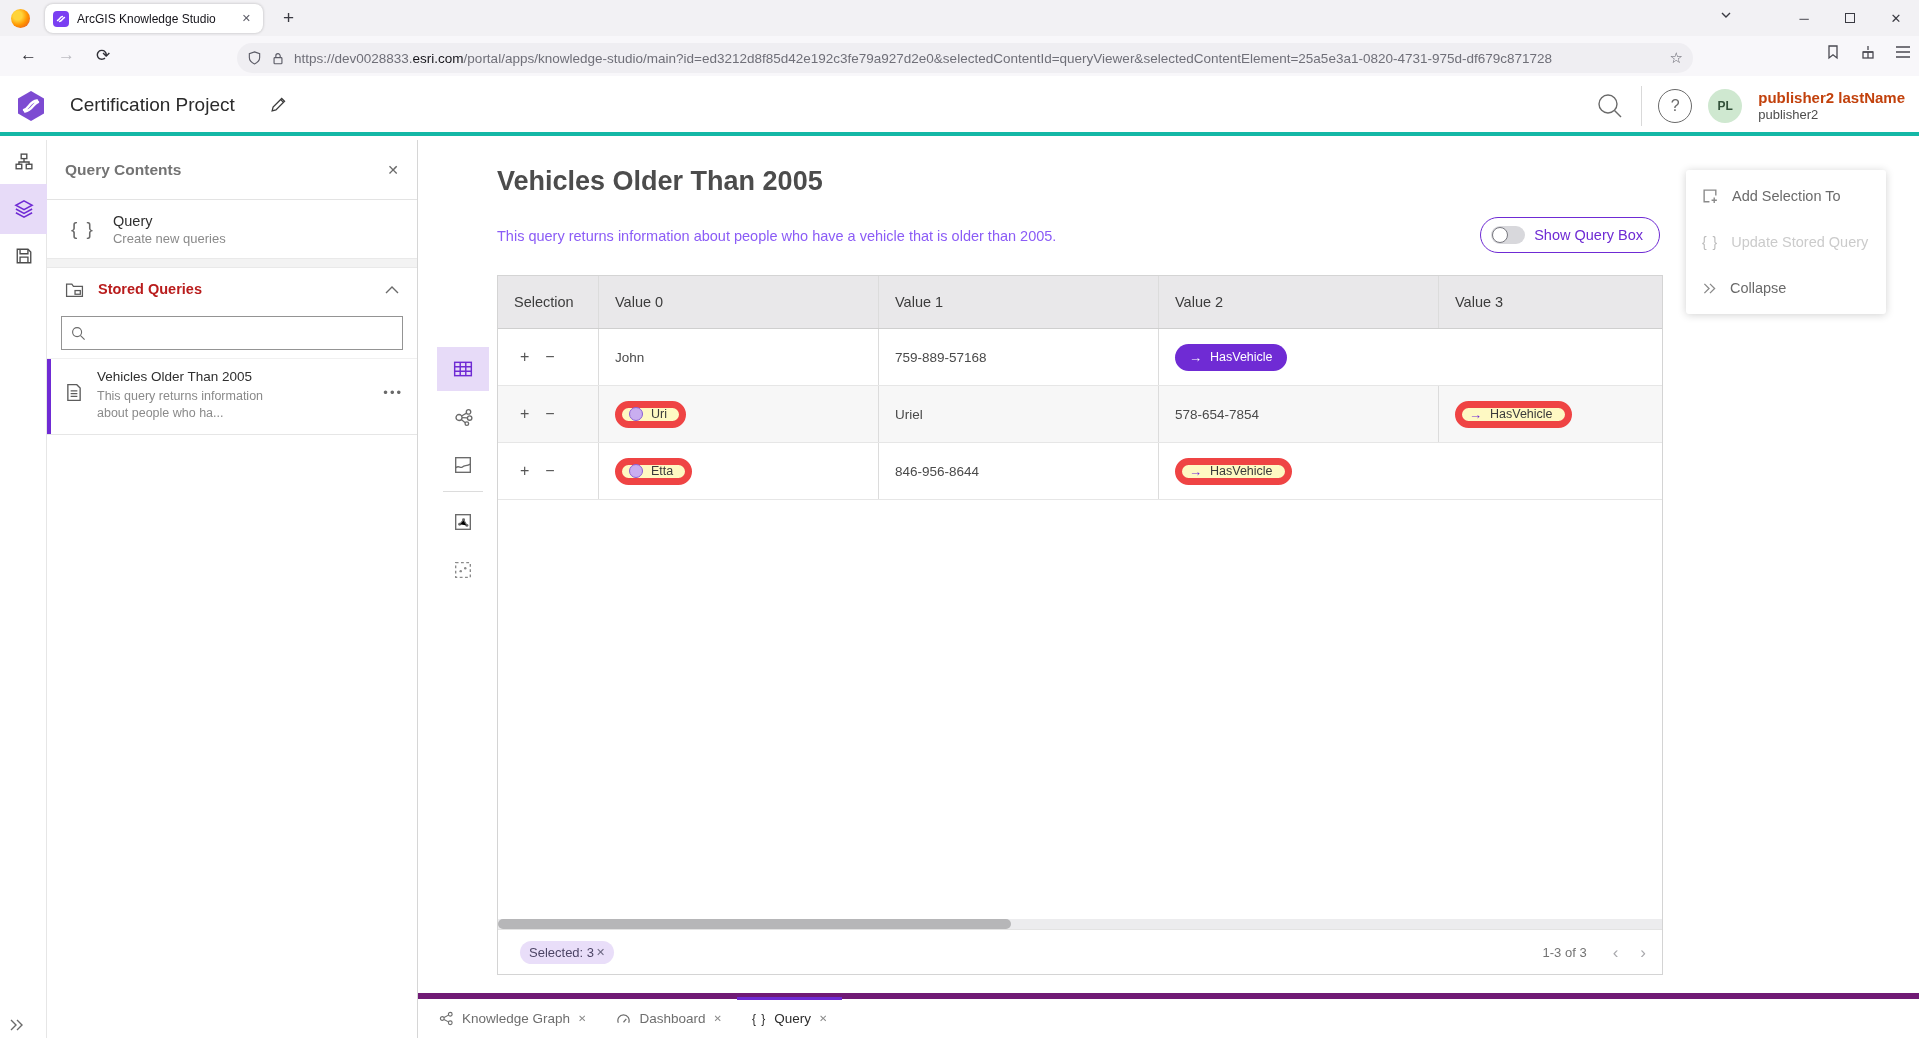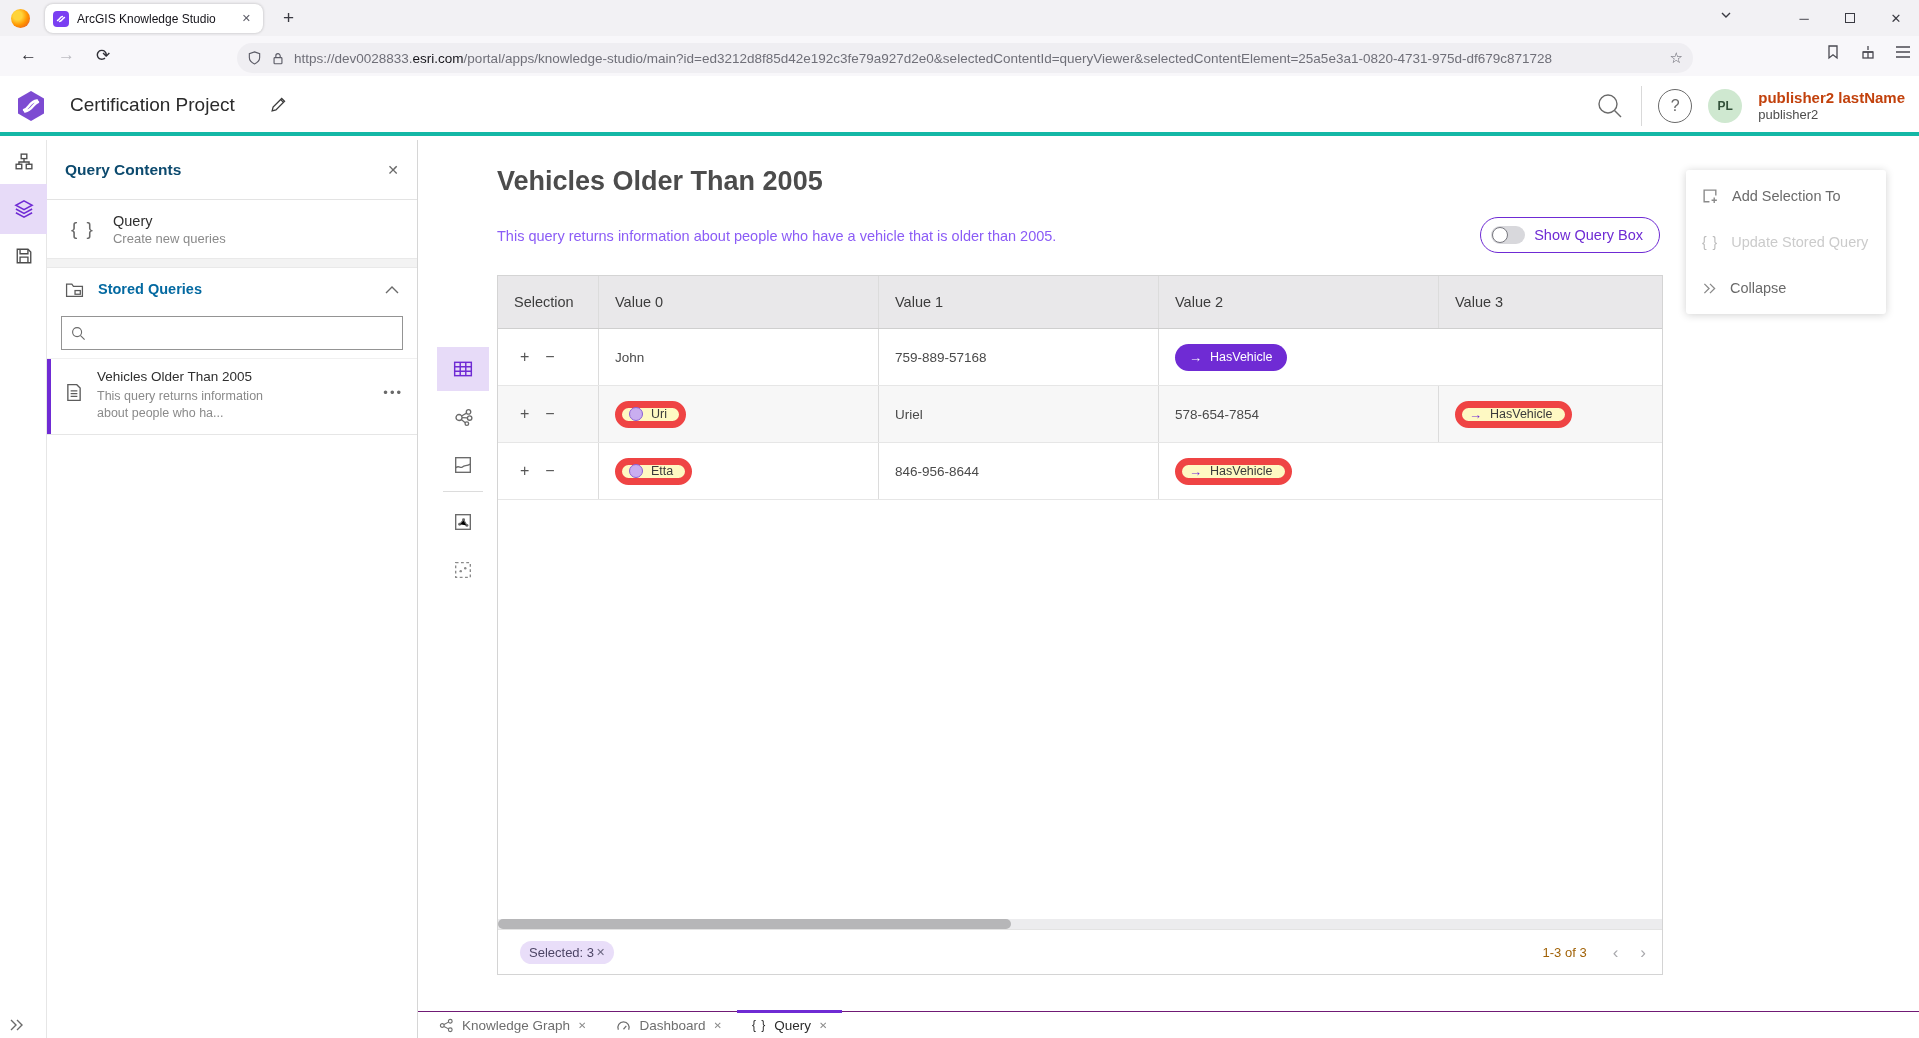--- a/index.html
+++ b/index.html
@@ -51,29 +51,29 @@
 
   
   .app-body { position:absolute; left:0; top:140px; width:100%; bottom:0; }
   .rail { position:absolute; left:0; top:0; width:47px; height:100%; background:#fff; border-right:1px solid #e6e6e6; }
   .rail-item { width:47px; height:44px; display:flex; align-items:center; justify-content:center; }
   .rail-item.selected { background:#e7dbf8; height:50px; }
   .rail-expand { position:absolute; left:8px; bottom:6px; color:#6a6a6a; }
 
   .panel { position:absolute; left:47px; top:0; width:371px; height:100%; background:#fff; border-right:1px solid #d6d6d6; }
   .panel-header { height:60px; border-bottom:1px solid #e3e3e3; display:flex; align-items:center; padding:0 18px; }
-  .panel-title { font-size:15.5px; font-weight:bold; color:#0c4a6e; flex:1; }
+  .panel-title { font-size:15.5px; font-weight:bold; color:#737373; flex:1; }
   .panel-close { color:#6a6a6a; font-size:14px; }
   .query-item { height:58px; display:flex; align-items:center; padding:0 18px 0 24px; gap:18px; }
   .braces { font-size:19px; color:#6a6a6a; letter-spacing:2px; white-space:nowrap; }
   .query-item-title { font-size:14.5px; color:#2f2f2f; }
   .query-item-sub { font-size:13px; color:#8a8a8a; margin-top:2px; }
   .section-band { height:10px; background:#f3f3f3; border-top:1px solid #e9e9e9; border-bottom:1px solid #e9e9e9; }
   .stored-header { height:42px; display:flex; align-items:center; padding:0 18px; gap:14px; }
-  .stored-title { font-size:14.5px; font-weight:bold; color:#0369a1; flex:1; }
+  .stored-title { font-size:14.5px; font-weight:bold; color:#b91c1c; flex:1; }
   .search-box { margin:6px 14px 8px 14px; height:34px; border:1px solid #949494; background:#fff;
                 display:flex; align-items:center; padding:0 9px; gap:7px; }
   .search-box input { border:none; outline:none; background:transparent; flex:1; font-size:13px; font-family:inherit; }
   .stored-item { position:relative; border-bottom:1px solid #e6e6e6; border-top:1px solid #f0f0f0;
                  padding:10px 14px 12px 18px; display:flex; gap:14px; }
   .stored-item::before { content:""; position:absolute; left:0; top:0; bottom:0; width:4px; background:#6f2bd4; }
   .stored-item .doc { margin-top:14px; }
   .stored-item-title { font-size:13.5px; color:#2f2f2f; }
   .stored-item-desc { font-size:12.5px; color:#8a8a8a; margin-top:4px; width:175px; line-height:1.35; }
   .ellipsis { color:#6a6a6a; letter-spacing:2px; font-size:13px; margin-top:16px; margin-left:auto; }
@@ -115,34 +115,34 @@
   .pill .arrow { font-size:13px; }
   .pill.outline .arrow { color:#6f2bd4; }
 
   .t-filler { height:419px; background:#fff; }
   .t-scrollbar { height:10px; margin:0; background:#ececee; position:relative; }
   .t-thumb { position:absolute; left:0; top:0; height:10px; width:513px; background:#b6b6b8; border-radius:5px; }
   .t-footer { height:46px; border-top:1px solid #e3e3e3; display:flex; align-items:center; padding:0 16px 0 22px; }
   .sel-chip { background:#e9def9; border-radius:12px; padding:4px 9px; font-size:13px; color:#4d4566;
               display:inline-flex; align-items:center; gap:2px; }
   .sel-chip .chip-x { color:#6f6a85; font-size:11px; }
-  .t-footer .range { margin-left:auto; font-size:13px; color:#a16207; }
+  .t-footer .range { margin-left:auto; font-size:13px; color:#737373; }
   .page-chevrons { display:flex; gap:22px; margin-left:26px; color:#a9a9ad; font-size:17px; }
 
   
   .ctx-menu { position:absolute; left:1268px; top:30px; width:200px; background:#fff; border-radius:3px;
               box-shadow:0 1px 8px rgba(0,0,0,.18); padding:3px 0; }
   .ctx-item { height:46px; display:flex; align-items:center; gap:13px; padding:0 16px; font-size:14.5px; color:#6a6a6a; }
   .ctx-item .braces { font-size:14px; letter-spacing:1px; }
   .ctx-item.disabled { color:#cbcbcb; }
   .ctx-item.disabled svg, .ctx-item.disabled .braces { opacity:.45; }
 
   
-  .bottom-tabs { position:absolute; left:418px; right:0; bottom:0; height:27px; background:#fff;
-                 border-top:1px solid #701a75; display:flex; align-items:flex-end; padding-left:6px; }
+  .bottom-tabs { position:absolute; left:418px; right:0; bottom:0; height:45px; background:#fff;
+                 border-top:6px solid #701a75; display:flex; align-items:flex-end; padding-left:6px; }
   .btab { position:relative; height:100%; display:flex; align-items:center; gap:8px; padding:0 15px;
           font-size:13.5px; color:#6e6e6e; }
   .btab .braces { font-size:12px; color:inherit; letter-spacing:1px; }
   .btab.active { color:#2c2c2c; }
   .btab.active::before { content:""; position:absolute; left:0; right:0; top:-2px; height:3px; background:#6f2bd4; }
   .btab .tclose { font-size:10px; color:#8a8a8a; }
 
   svg.ic { display:block; }
 </style>
 </head>

